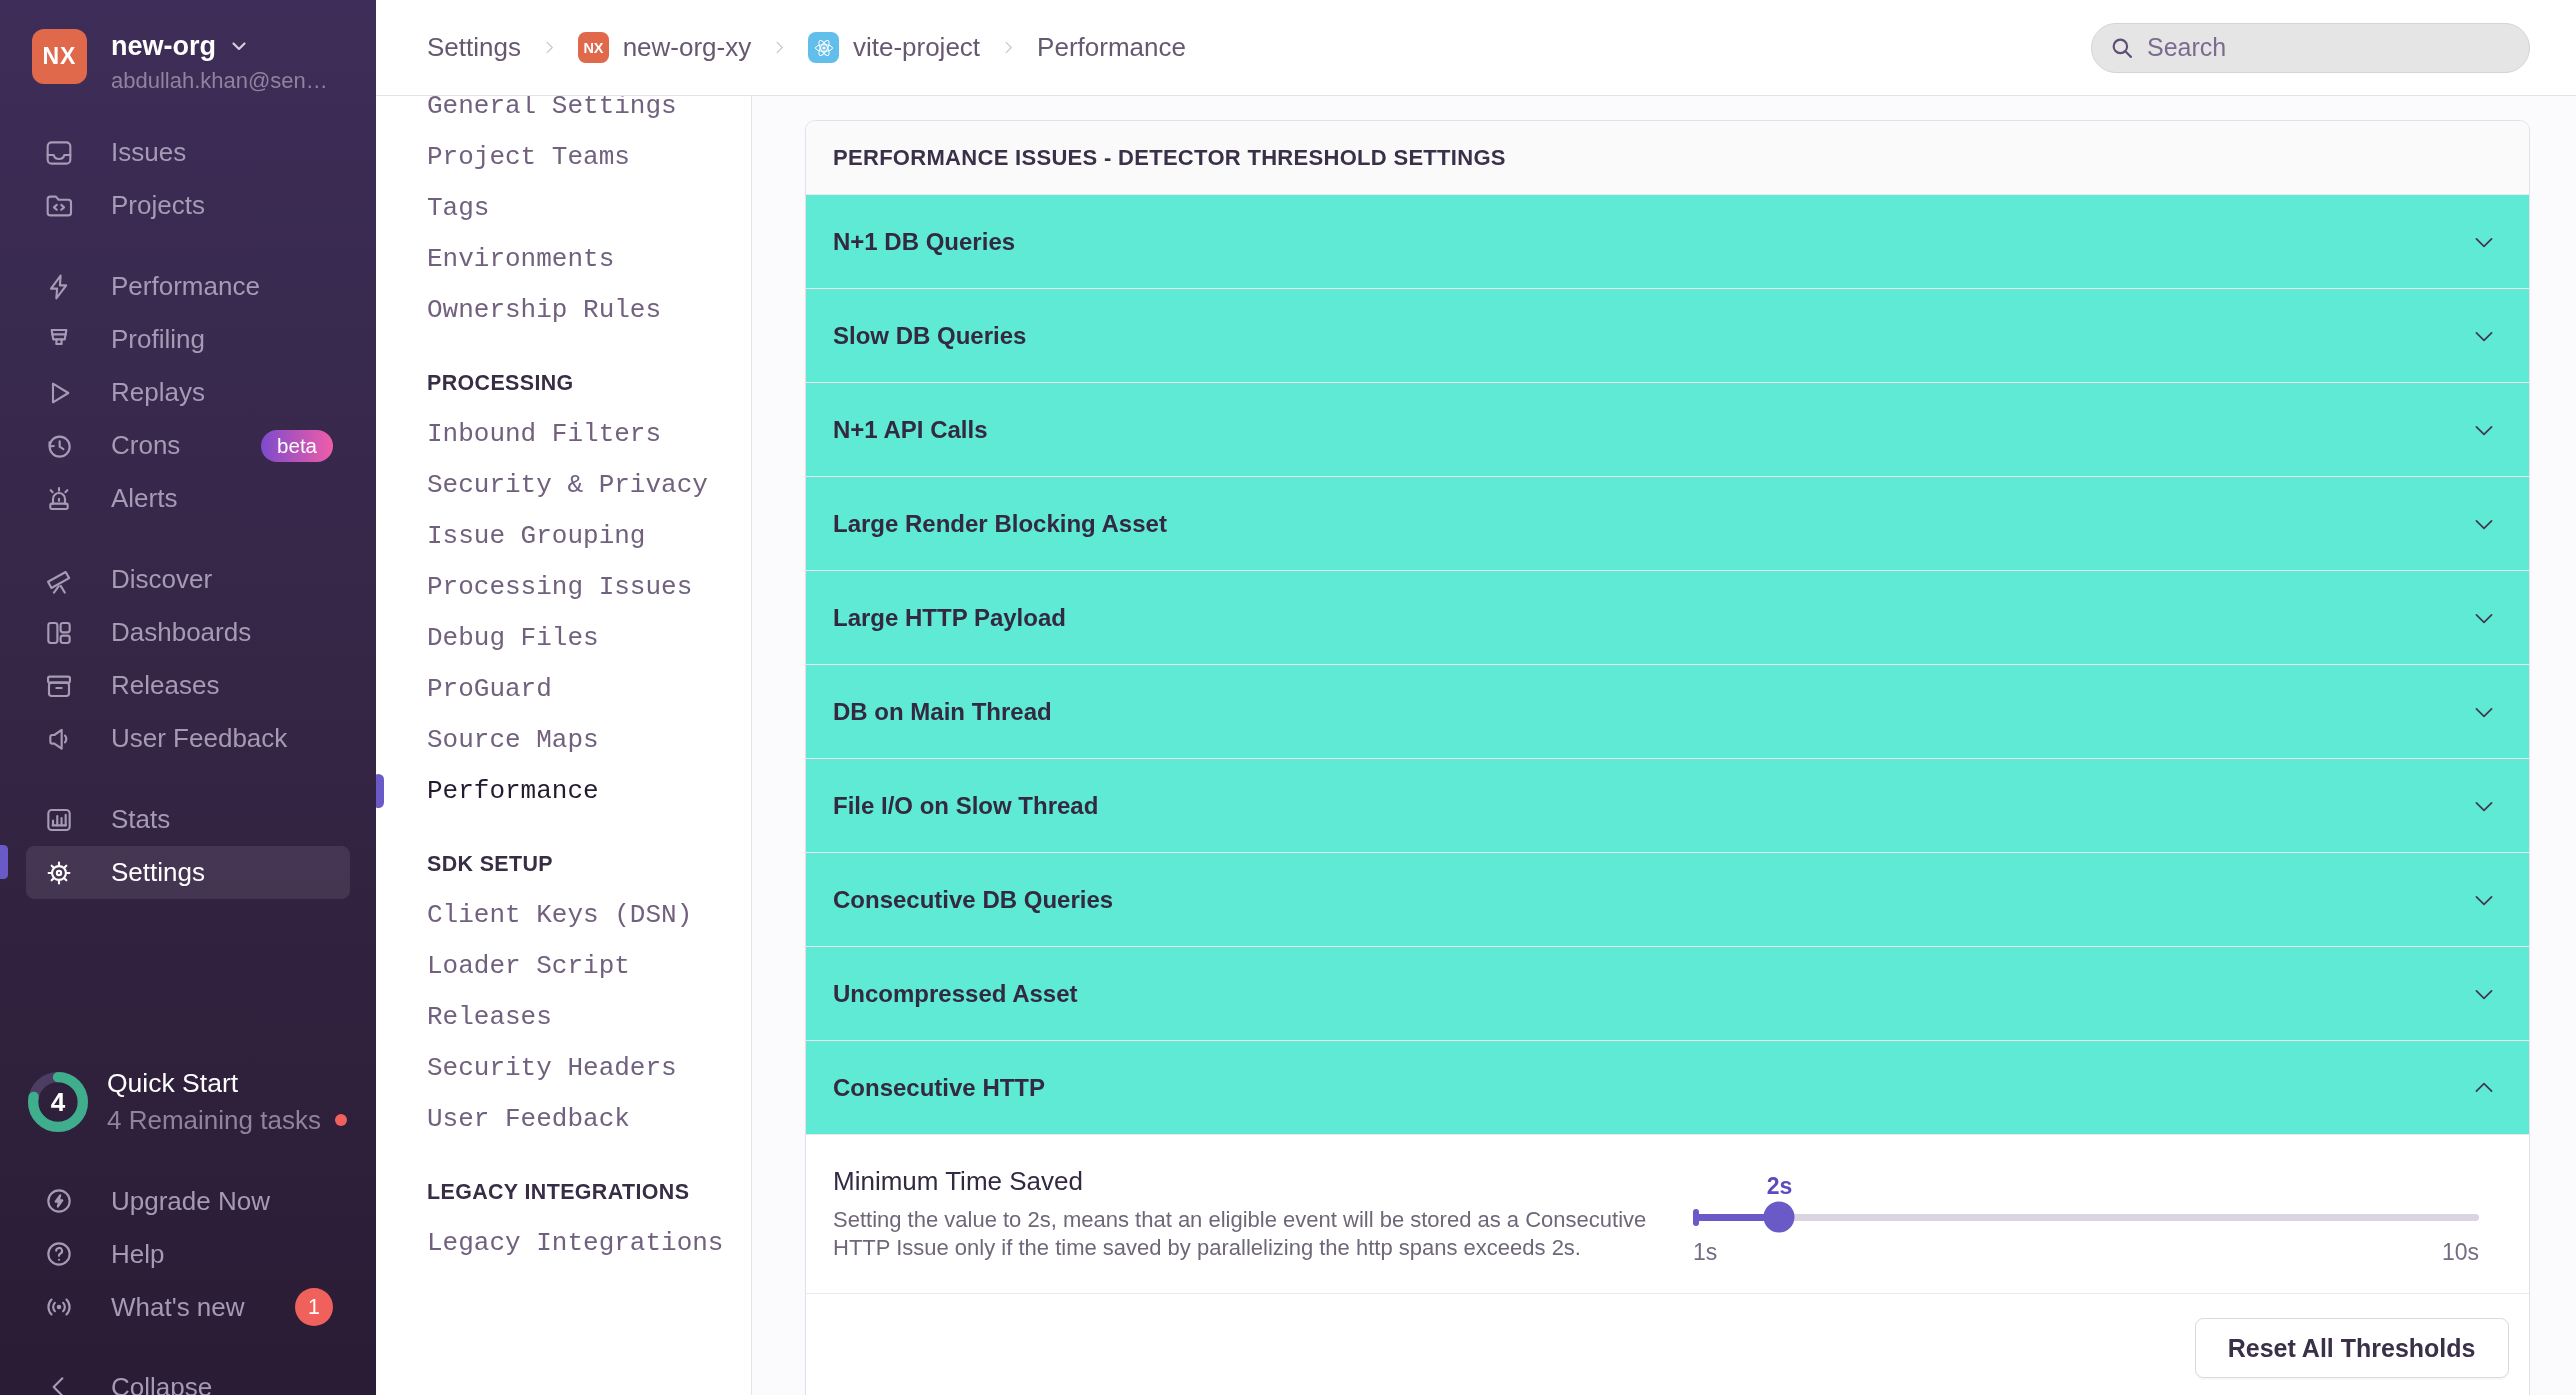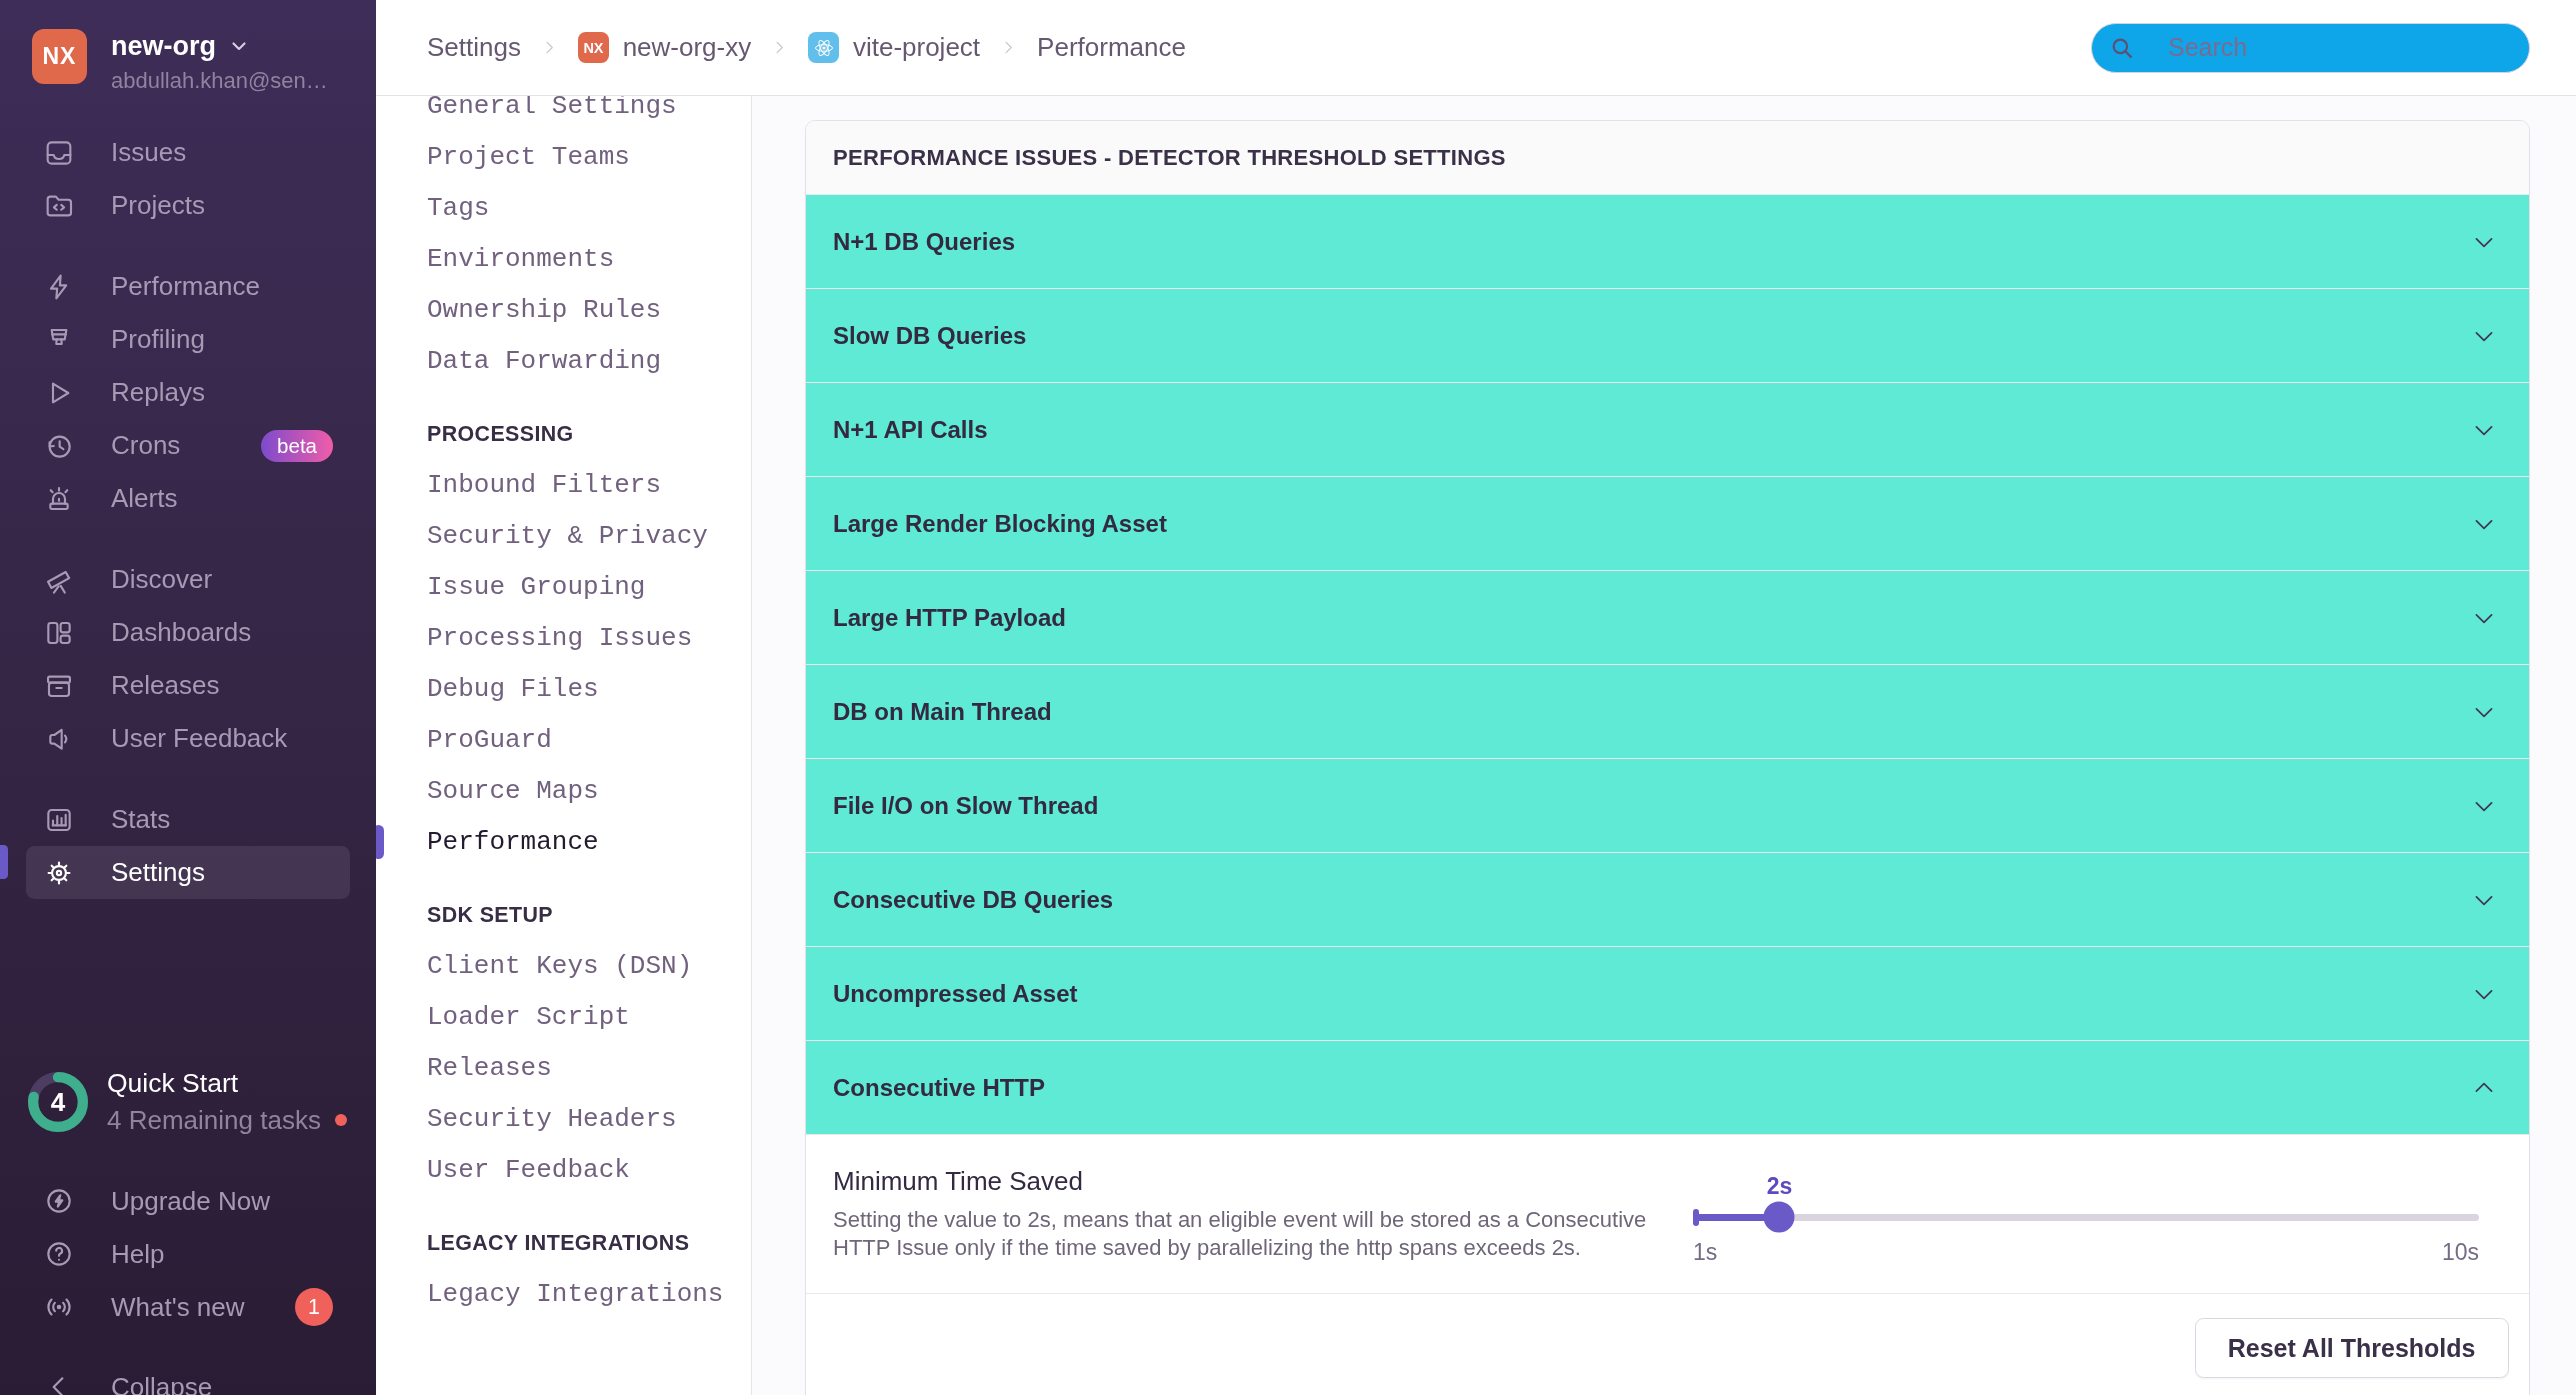--- a/index.html
+++ b/index.html
@@ -49,21 +49,21 @@
   .topbar { height:96px; flex:none; background:#fff; border-bottom:1.7px solid #e5e1e9;
     display:flex; align-items:center; padding:0 46px 0 51px; }
   .crumbs { display:flex; align-items:center; font-size:26px; color:#675871; }
   .crumb { display:flex; align-items:center; cursor:pointer; white-space:nowrap; }
   .crumb-badge { width:31px; height:31px; border-radius:7.7px; display:flex; align-items:center;
     justify-content:center; margin-right:13.7px; flex:none; }
   .crumb-badge.org-badge { background:#e0684b; color:#fff; font-size:14.5px; font-weight:700; }
   .crumb-badge.react-badge { background:#62bfec; }
   .crumb-sep { margin:0 19px; width:19px; height:19px; color:#ccc5d4; flex:none; }
   .search { margin-left:auto; display:flex; align-items:center; width:439px; height:50px;
-    border:1.7px solid #d7d1de; border-radius:26px; padding:0 17px; background:#0ea5e9;gap:21px; }
+    border:1.7px solid #d7d1de; border-radius:26px; padding:0 17px; background:#e5e5e5; }
   .search .ic { width:26px; height:26px; color:#5f4f73; flex:none; }
   .search input { border:0; outline:0; flex:1; margin-left:12px; font-size:25px; color:#4a3b5c;
     background:transparent; font-family:inherit; min-width:0; }
   .search input::placeholder { color:#7b6b90; }
 
   .main { flex:1; display:flex; min-height:0; }
   .settings-nav { width:376px; flex:none; background:#fff; border-right:1.7px solid #e7e3ec; overflow:hidden; }
   .nav-scroll { margin-top:-15.4px; }
   .nav-item { height:51px; line-height:51px; padding-left:51px; font-size:26px; color:#71617f;
     cursor:pointer; position:relative; white-space:nowrap;font-family:Liberation Mono, monospace; }
@@ -362,21 +362,20 @@
     </header>
 
     <div class="main">
       <nav class="settings-nav">
         <div class="nav-scroll" id="settings-nav-list">
             <div class="nav-item">General Settings</div>
             <div class="nav-item">Project Teams</div>
             <div class="nav-item">Tags</div>
             <div class="nav-item">Environments</div>
             <div class="nav-item">Ownership Rules</div>
-            <div class="nav-item">Data Forwarding</div>
             <div class="nav-header">PROCESSING</div>
             <div class="nav-item">Inbound Filters</div>
             <div class="nav-item">Security &amp; Privacy</div>
             <div class="nav-item">Issue Grouping</div>
             <div class="nav-item">Processing Issues</div>
             <div class="nav-item">Debug Files</div>
             <div class="nav-item">ProGuard</div>
             <div class="nav-item">Source Maps</div>
             <div class="nav-item active">Performance</div>
             <div class="nav-header">SDK SETUP</div>

